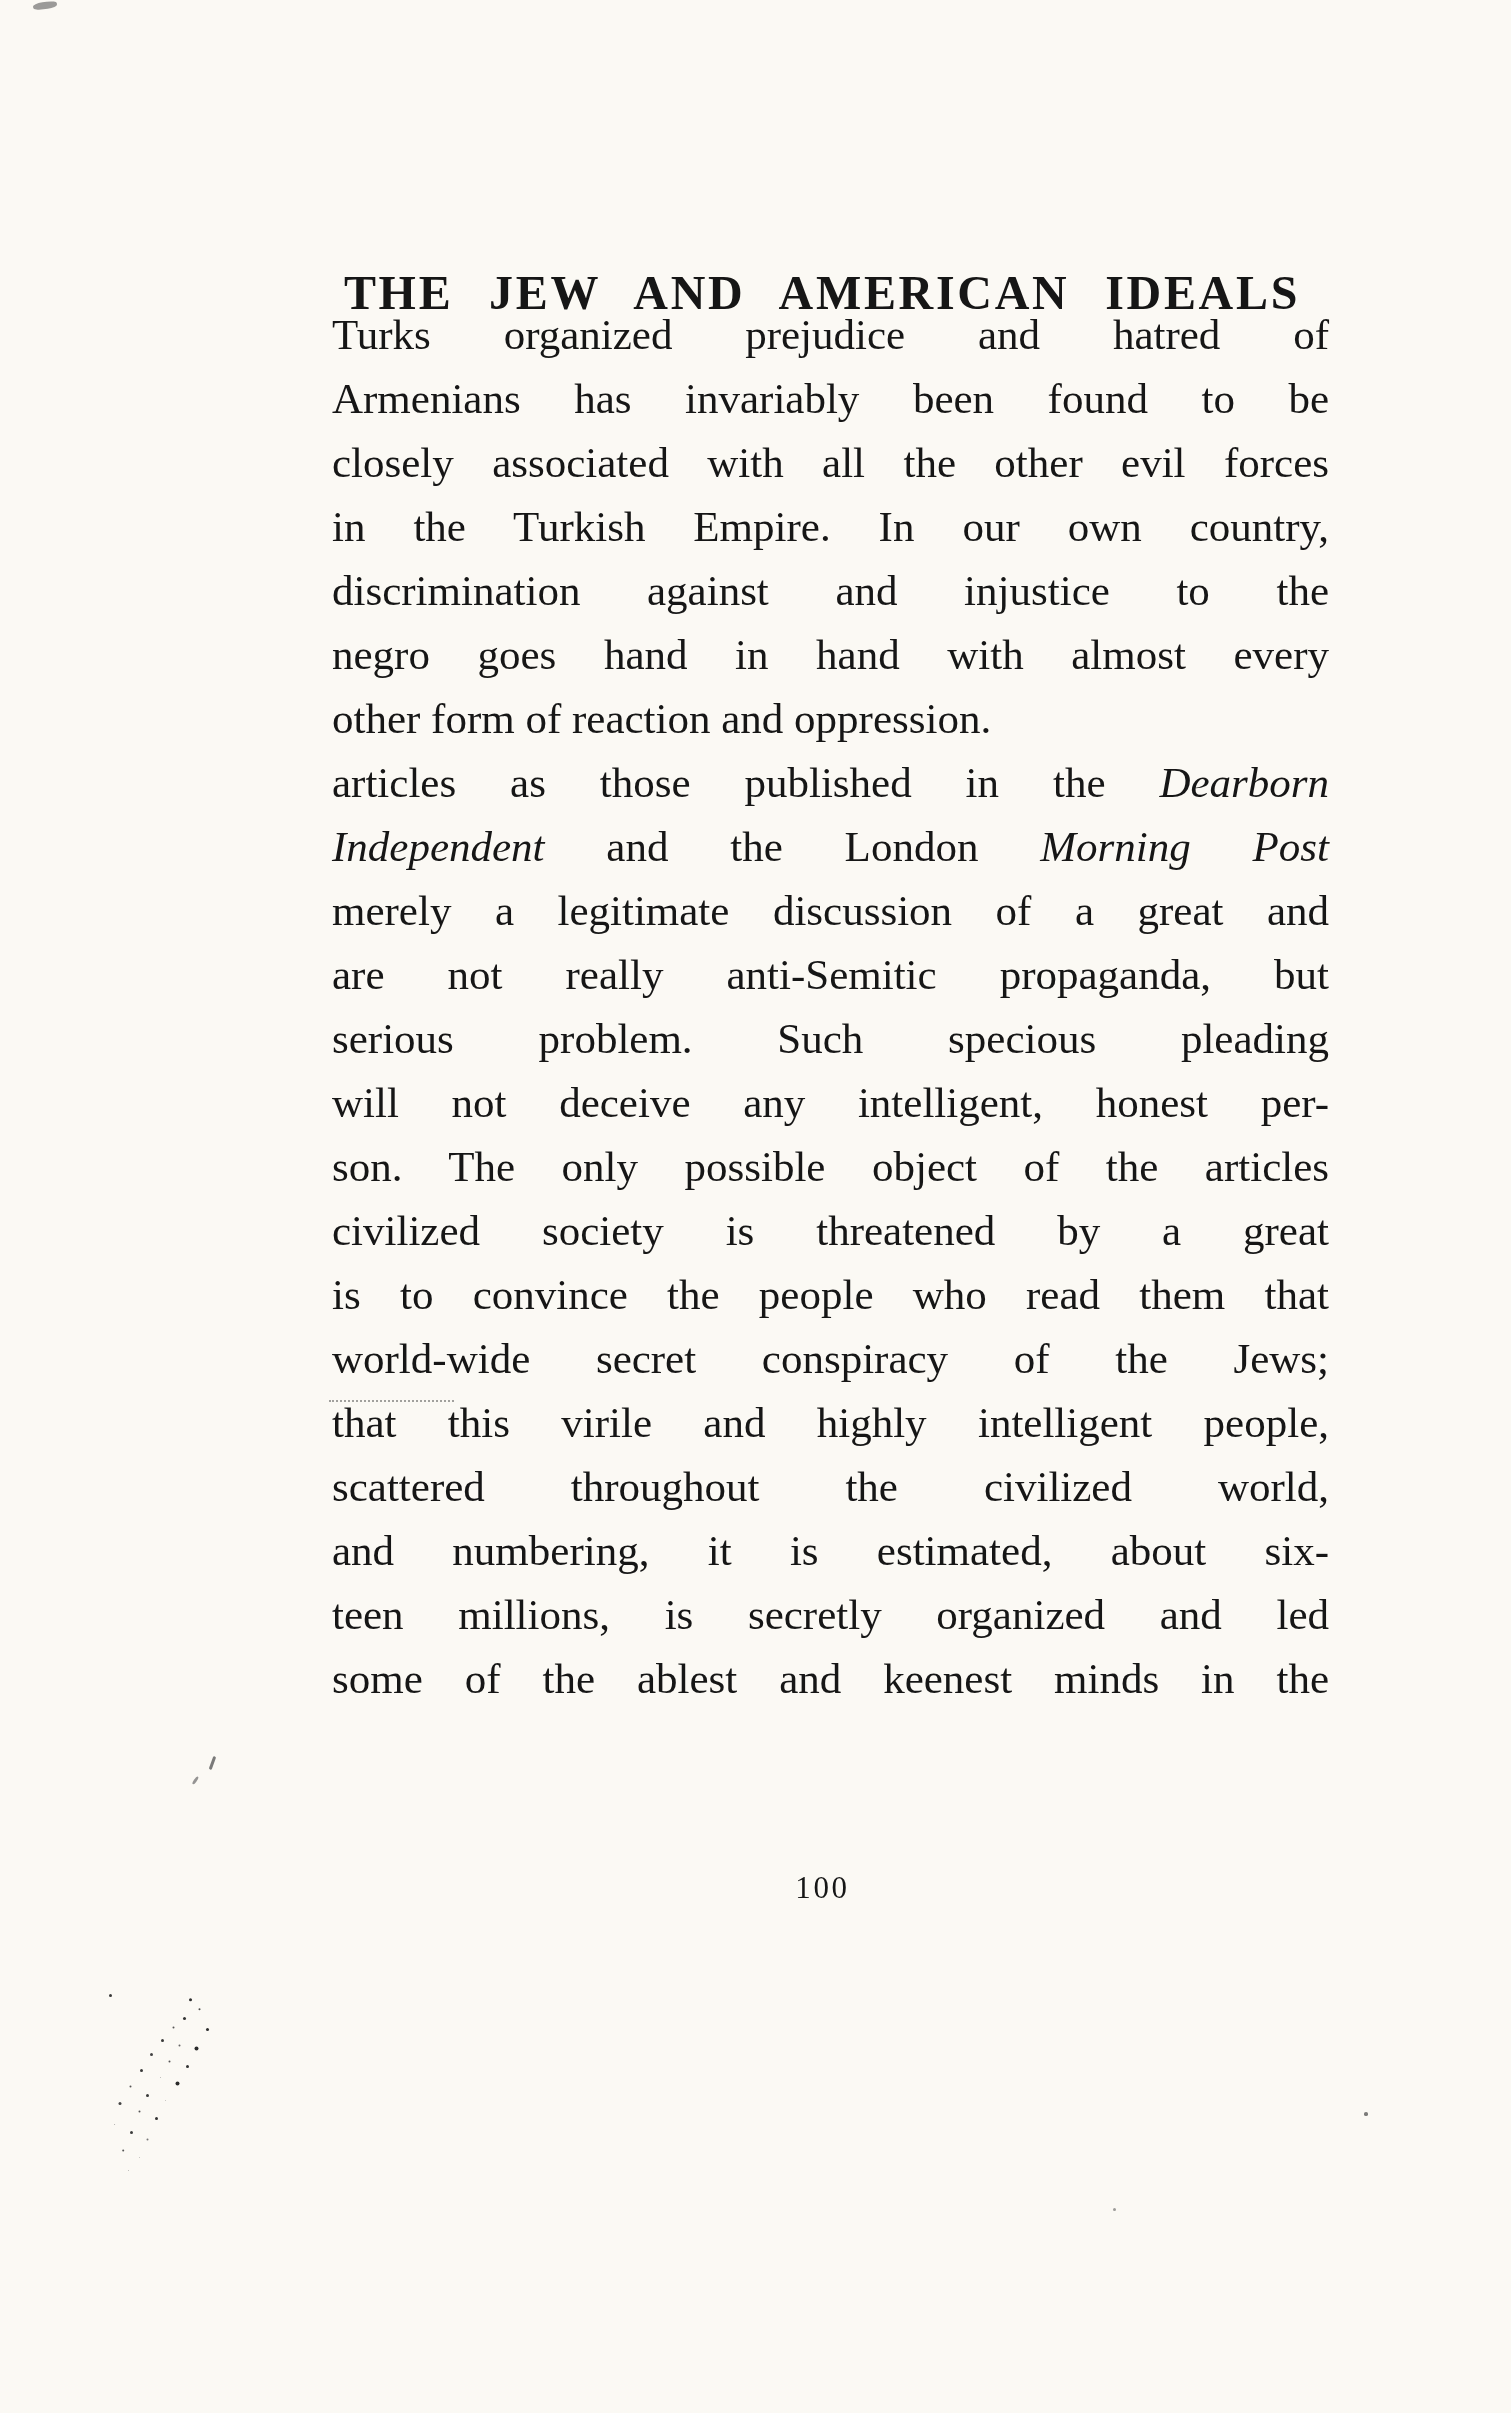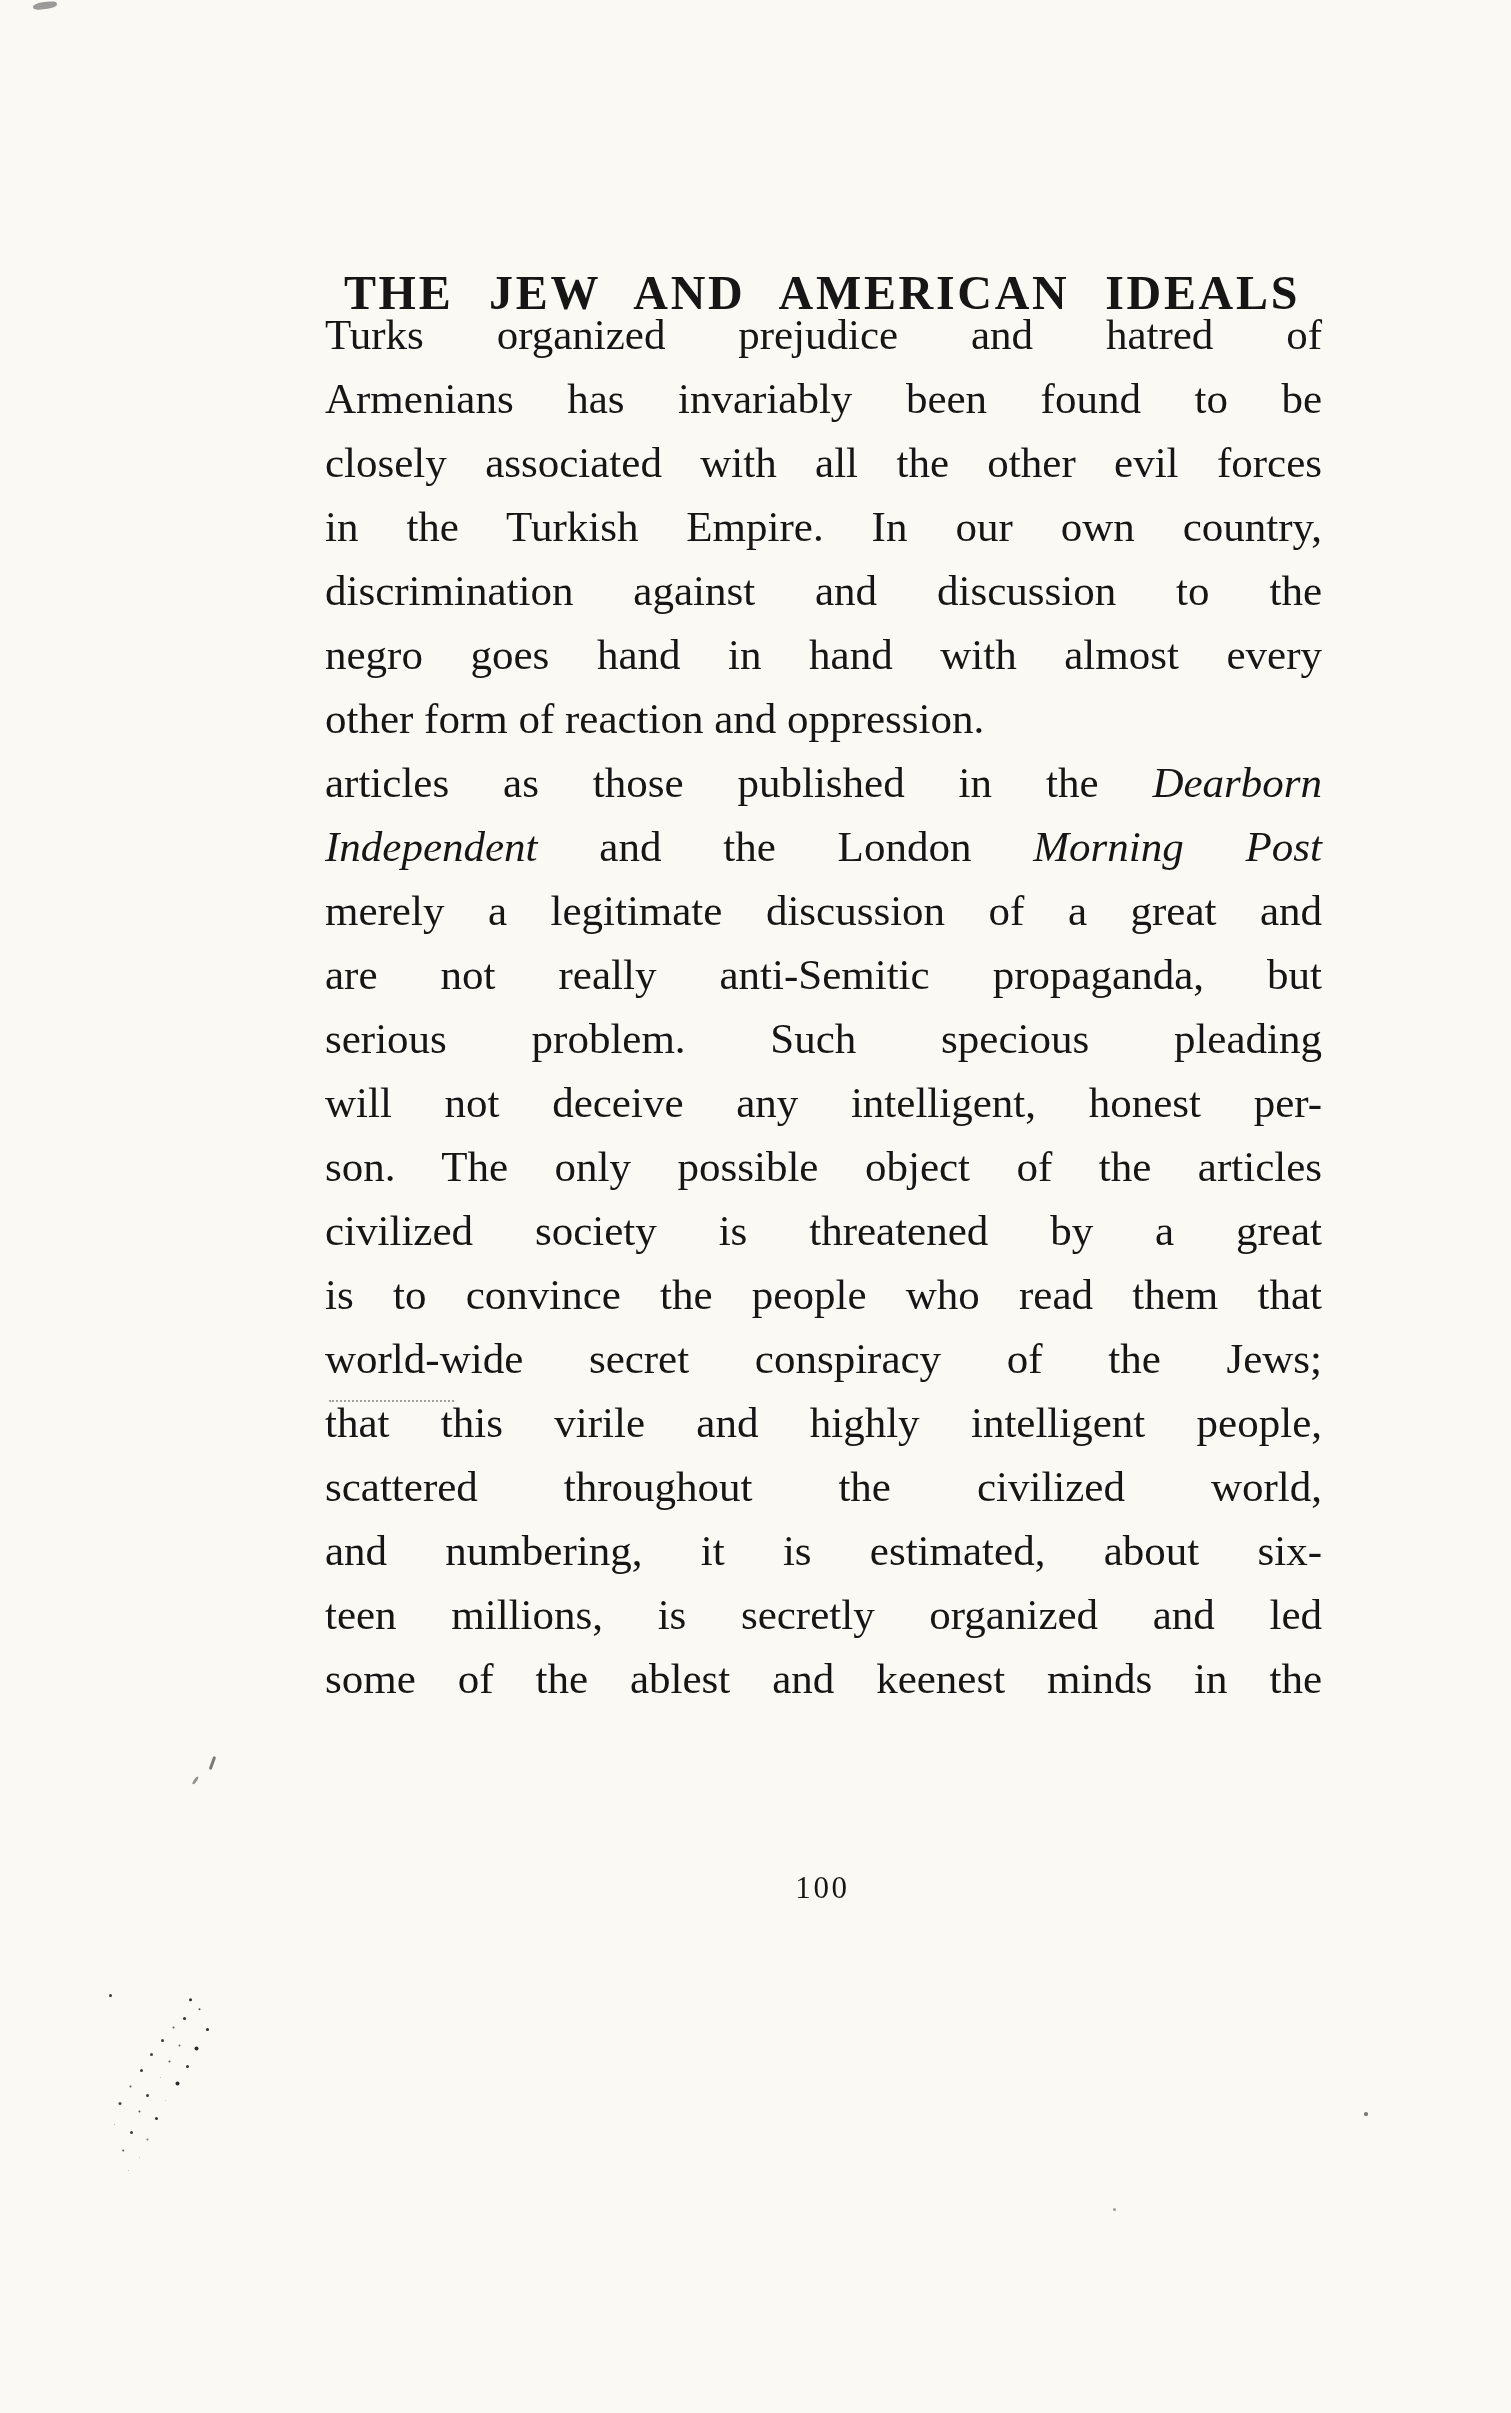--- a/index.html
+++ b/index.html
@@ -23,21 +23,21 @@
     position:absolute;
     left:257px;top:233px;width:1130px;
     text-align:center;
     font-size:48px;
     letter-spacing:2.7px;
     word-spacing:21px;
     white-space:nowrap;
   }
   .textblock{
     position:absolute;
-    left:325px;top:303px;width:997px;
+    left:332px;top:303px;width:997px;
     font-size:43px;
   }
   .line{
     height:64px;line-height:64px;
     text-align:justify;
     text-align-last:justify;
     text-justify:inter-word;
   }
   .line.end{text-align-last:left;}
   .line.indent{text-indent:43px;}
@@ -118,21 +118,21 @@
 
 <div class="page">
 
   <h1 class="title">THE JEW AND AMERICAN IDEALS</h1>
 
   <div class="textblock">
       <div class="line"><span>Turks organized prejudice and hatred of</span></div>
       <div class="line"><span>Armenians has invariably been found to be</span></div>
       <div class="line"><span>closely associated with all the other evil forces</span></div>
       <div class="line"><span>in the Turkish Empire. In our own country,</span></div>
-      <div class="line"><span>discrimination against and discussion to the</span></div>
+      <div class="line"><span>discrimination against and injustice to the</span></div>
       <div class="line"><span>negro goes hand in hand with almost every</span></div>
       <div class="line end"><span>other form of reaction and oppression.</span></div>
       <div class="line"><span>articles as those published in the </span><span class="it">Dearborn</span></div>
       <div class="line"><span class="it">Independent</span><span> and the London </span><span class="it">Morning Post</span></div>
       <div class="line"><span>merely a legitimate discussion of a great and</span></div>
       <div class="line"><span>are not really anti-Semitic propaganda, but</span></div>
       <div class="line"><span>serious problem. Such specious pleading</span></div>
       <div class="line"><span>will not deceive any intelligent, honest per-</span></div>
       <div class="line"><span>son. The only possible object of the articles</span></div>
       <div class="line"><span>civilized society is threatened by a great</span></div>

